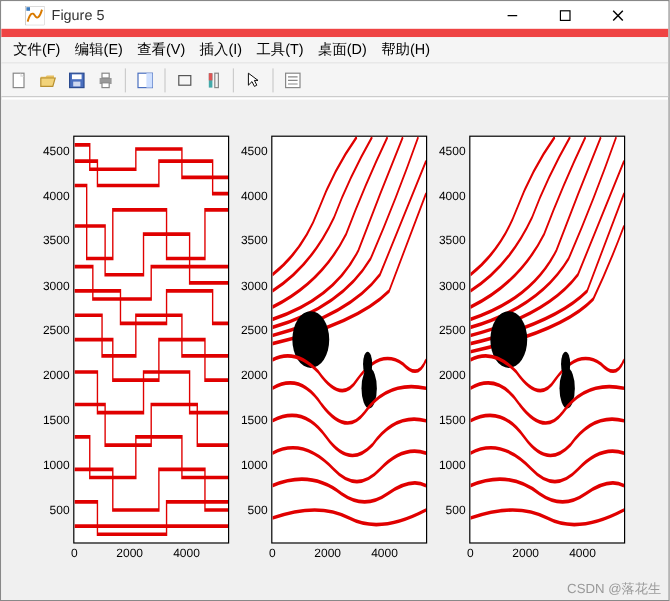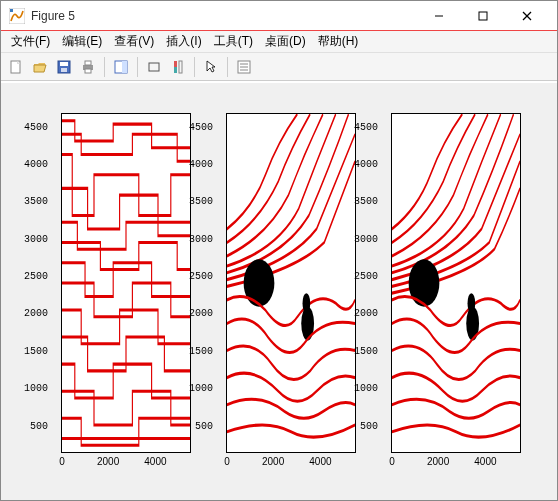--- a/index.html
+++ b/index.html
@@ -1,28 +1,28 @@
 <!DOCTYPE html>
 <html><head>
 <meta charset="utf-8">
 <style>
   * { box-sizing: border-box; margin: 0; padding: 0; }
   body { font-family: "Microsoft YaHei", Tahoma, sans-serif; font-size: 12px; background: #fff; width: 558px; height: 501px; overflow: hidden; position: relative; border: 1px solid #888; }
-  .titlebar { height: 30px; display: flex; align-items: center; padding: 0 8px; background: #fff; border-bottom: 1px solid #ef4444; }
+  .titlebar { height: 30px; display: flex; align-items: center; padding: 0 20px; background: #fff; border-bottom: 7px solid #ef4444; }
   .titlebar .icon { width: 16px; height: 16px; margin-right: 6px; display: inline-flex; }
   .titlebar .title { flex: 1; font-size: 12px; color: #333; }
   .titlebtn { width: 44px; height: 28px; display: flex; align-items: center; justify-content: center; color: #333; }
   .menubar { height: 22px; display: flex; align-items: center; padding: 0 4px; gap: 0; border-bottom: 1px solid #e0e0e0; background: #f5f5f5; }
   .menuitem { padding: 2px 6px; font-size: 12px; cursor: default; }
   .toolbar { height: 28px; display: flex; align-items: center; padding: 2px 4px; gap: 2px; background: #f5f5f5; border-bottom: 1px solid #ccc; }
   .tbtn { width: 22px; height: 22px; display: flex; align-items: center; justify-content: center; border: 1px solid transparent; border-radius: 2px; }
   .sep { width: 1px; height: 20px; background: #ccc; margin: 0 3px; }
   .figarea { position: absolute; top: 82px; left: 0; right: 0; bottom: 0; background: #f0f0f0; }
   .subplot { position: absolute; background: #fff; border: 1px solid #000; }
-  .ylab { position: absolute; right: 100%; margin-right: 14px; font-size: 10px; color: #000; transform: translateY(-50%); white-space: nowrap; font-family: Liberation Mono, monospace; }
+  .ylab { position: absolute; right: 100%; margin-right: 4px; font-size: 10px; color: #000; transform: translateY(-50%); white-space: nowrap; }
   .xlab { position: absolute; top: 100%; margin-top: 4px; font-size: 10px; color: #000; transform: translateX(-50%); white-space: nowrap; }
   .contour { position: absolute; top: 0; left: 0; width: 100%; height: 100%; }
   .contour path, .contour polyline { fill: none; stroke: #e00000; stroke-width: 0.9; }
   .watermark { position: absolute; right: 6px; bottom: 2px; font-size: 11px; color: #999; }
 </style>
 </head>
 <body>
 
 <div class="titlebar">
   <span class="icon">
@@ -220,13 +220,14 @@
       <path d="M0 55 Q15 52 30 58 Q45 66 55 60 Q70 52 85 56 Q95 60 100 55"></path>
       <path d="M0 62 Q18 58 32 66 Q48 74 60 68 Q75 60 100 62"></path>
       <path d="M0 70 Q20 66 35 74 Q50 82 65 76 Q80 68 100 70"></path>
       <path d="M0 78 Q20 74 40 82 Q55 88 70 82 Q85 76 100 78"></path>
       <path d="M0 86 Q25 82 45 88 Q60 92 75 88 Q90 84 100 86"></path>
       <path d="M0 94 Q30 90 50 94 Q70 98 100 92"></path>
       <ellipse cx="62" cy="56" rx="3" ry="3"></ellipse>
     </svg>
   </div>
 
+  <div class="watermark">CSDN @落花生</div>
 </div>
 
 </body></html>

